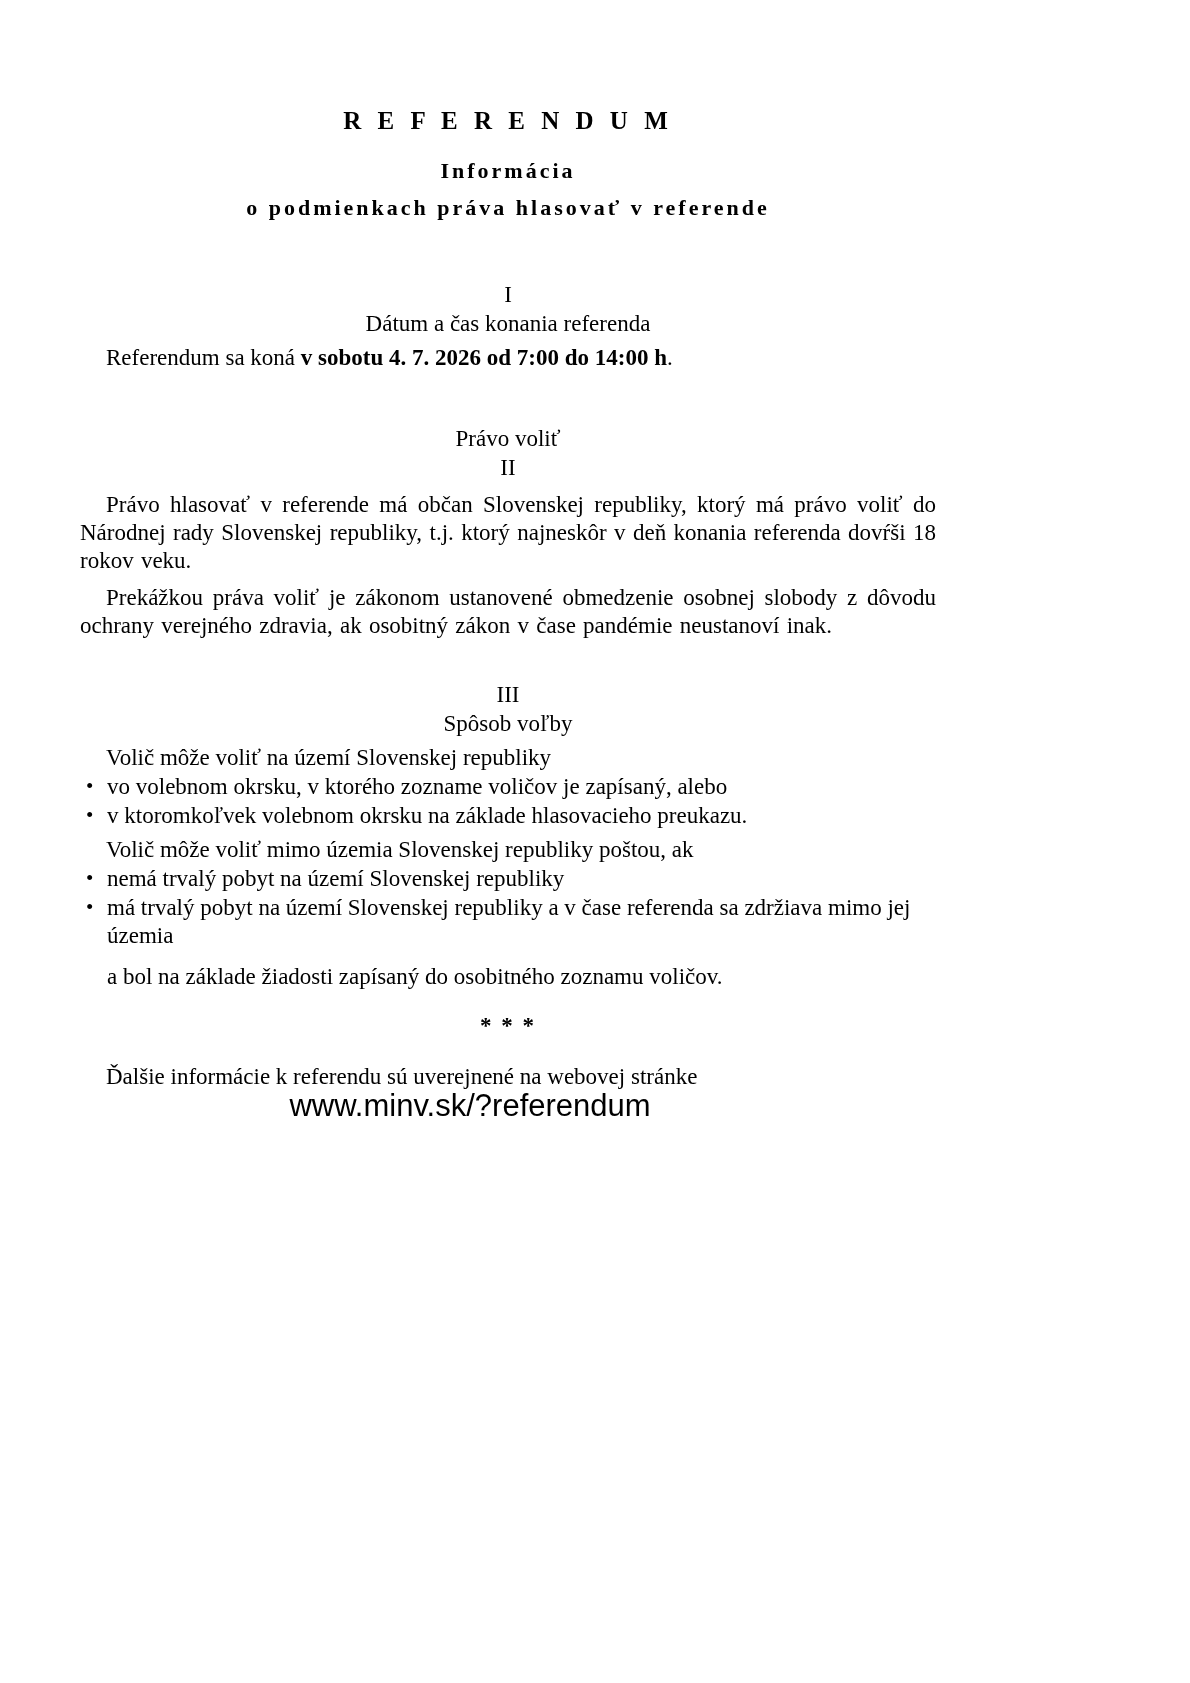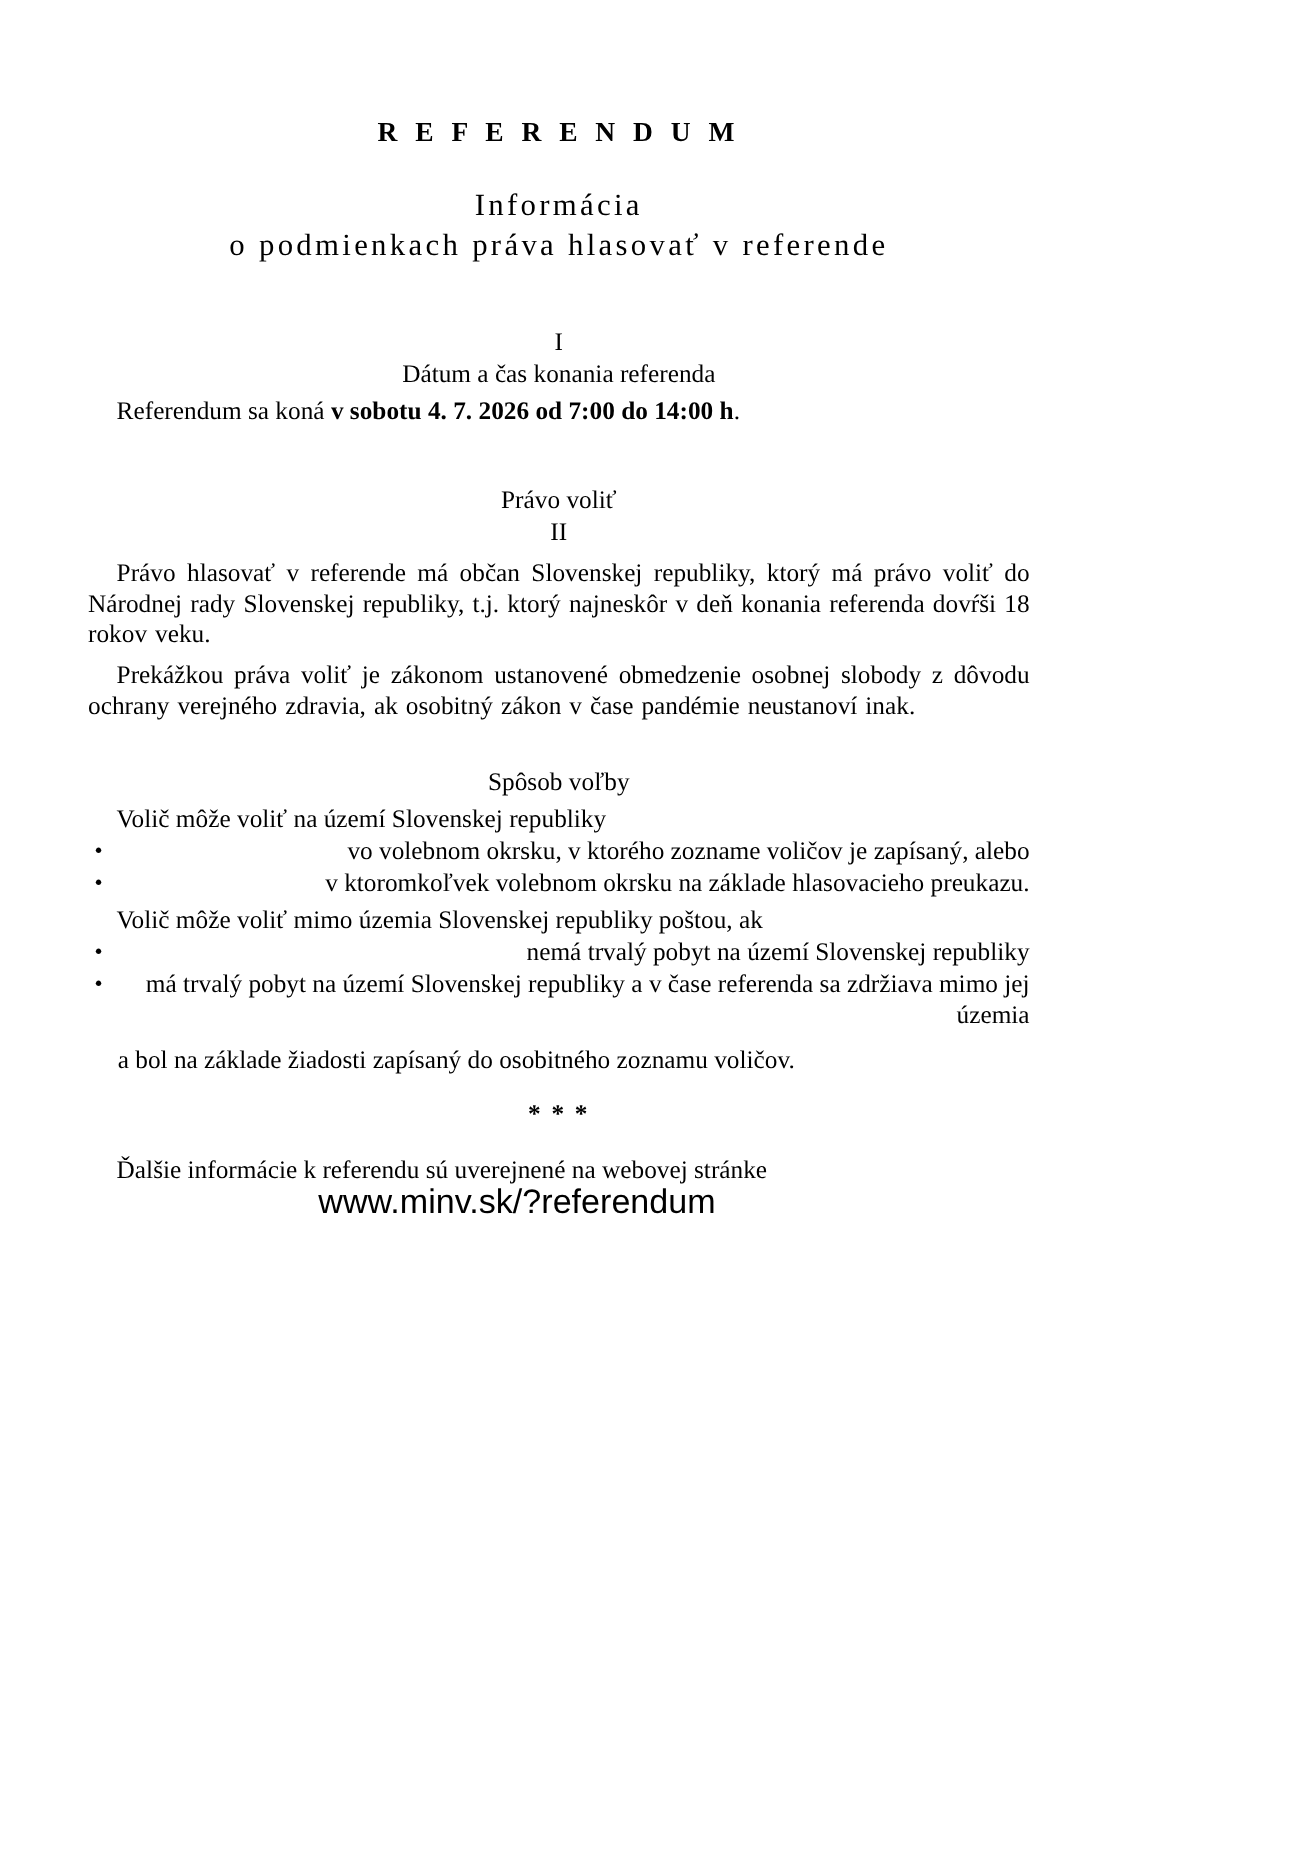--- a/index.html
+++ b/index.html
@@ -15,24 +15,24 @@
   .page { padding: 106px 80px 0 80px; width: 1016px; }
 
   .doc-title {
     text-align: center;
     font-weight: bold;
     font-size: 25px;
     letter-spacing: 5px;
     line-height: 30px;
   }
   .doc-subtitle {
-    margin-top: 32px;
+    margin-top: 16px;
     text-align: center;
-    font-weight: normal;
-    font-size: 28px;
+    font-weight: bold;
+    font-size: 22px;
     letter-spacing: 3px;
     line-height: 37px;
   }
 
   .section-head { text-align: center; line-height: 29px; }
   .sec-1 { margin-top: 54px; }
   .sec-2 { margin-top: 52px; }
   .sec-3 { margin-top: 40px; }
 
   .para { line-height: 28px; }
@@ -45,21 +45,20 @@
   }
 
   .intro-line { margin-top: 6px; text-indent: 26px; line-height: 28px; }
   .group-2 .intro-line { }
   ul.bullets { list-style: none; }
   ul.bullets li {
     position: relative;
     padding-left: 27px;
     line-height: 28px;
     margin-top: 1px;
-    text-align: right;
   }
   ul.bullets li::before {
     content: "\2022";
     position: absolute;
     left: 6px;
     top: -1px;
     font-size: 21px;
   }
   .continuation { margin-top: 13px; padding-left: 27px; line-height: 28px; }
 
@@ -105,20 +104,21 @@
     <div class="section-head">
       <div>Právo voliť</div>
       <div>II</div>
     </div>
     <p class="para indent justify">Právo hlasovať v referende má občan Slovenskej republiky, ktorý má právo voliť do Národnej rady Slovenskej republiky, t.j. ktorý najneskôr v deň konania referenda dovŕši 18 rokov veku.</p>
     <p class="para indent justify">Prekážkou práva voliť je zákonom ustanovené obmedzenie osobnej slobody z dôvodu ochrany verejného zdravia, ak osobitný zákon v čase pandémie neustanoví inak.</p>
   </div>
 
   <div class="section sec-3">
     <div class="section-head">
+      <div>III</div>
       <div>Spôsob voľby</div>
     </div>
 
     <div class="group-1">
       <div class="intro-line">Volič môže voliť na území Slovenskej republiky</div>
       <ul class="bullets">
         <li>vo volebnom okrsku, v ktorého zozname voličov je zapísaný, alebo</li>
         <li>v ktoromkoľvek volebnom okrsku na základe hlasovacieho preukazu.</li>
       </ul>
     </div>

